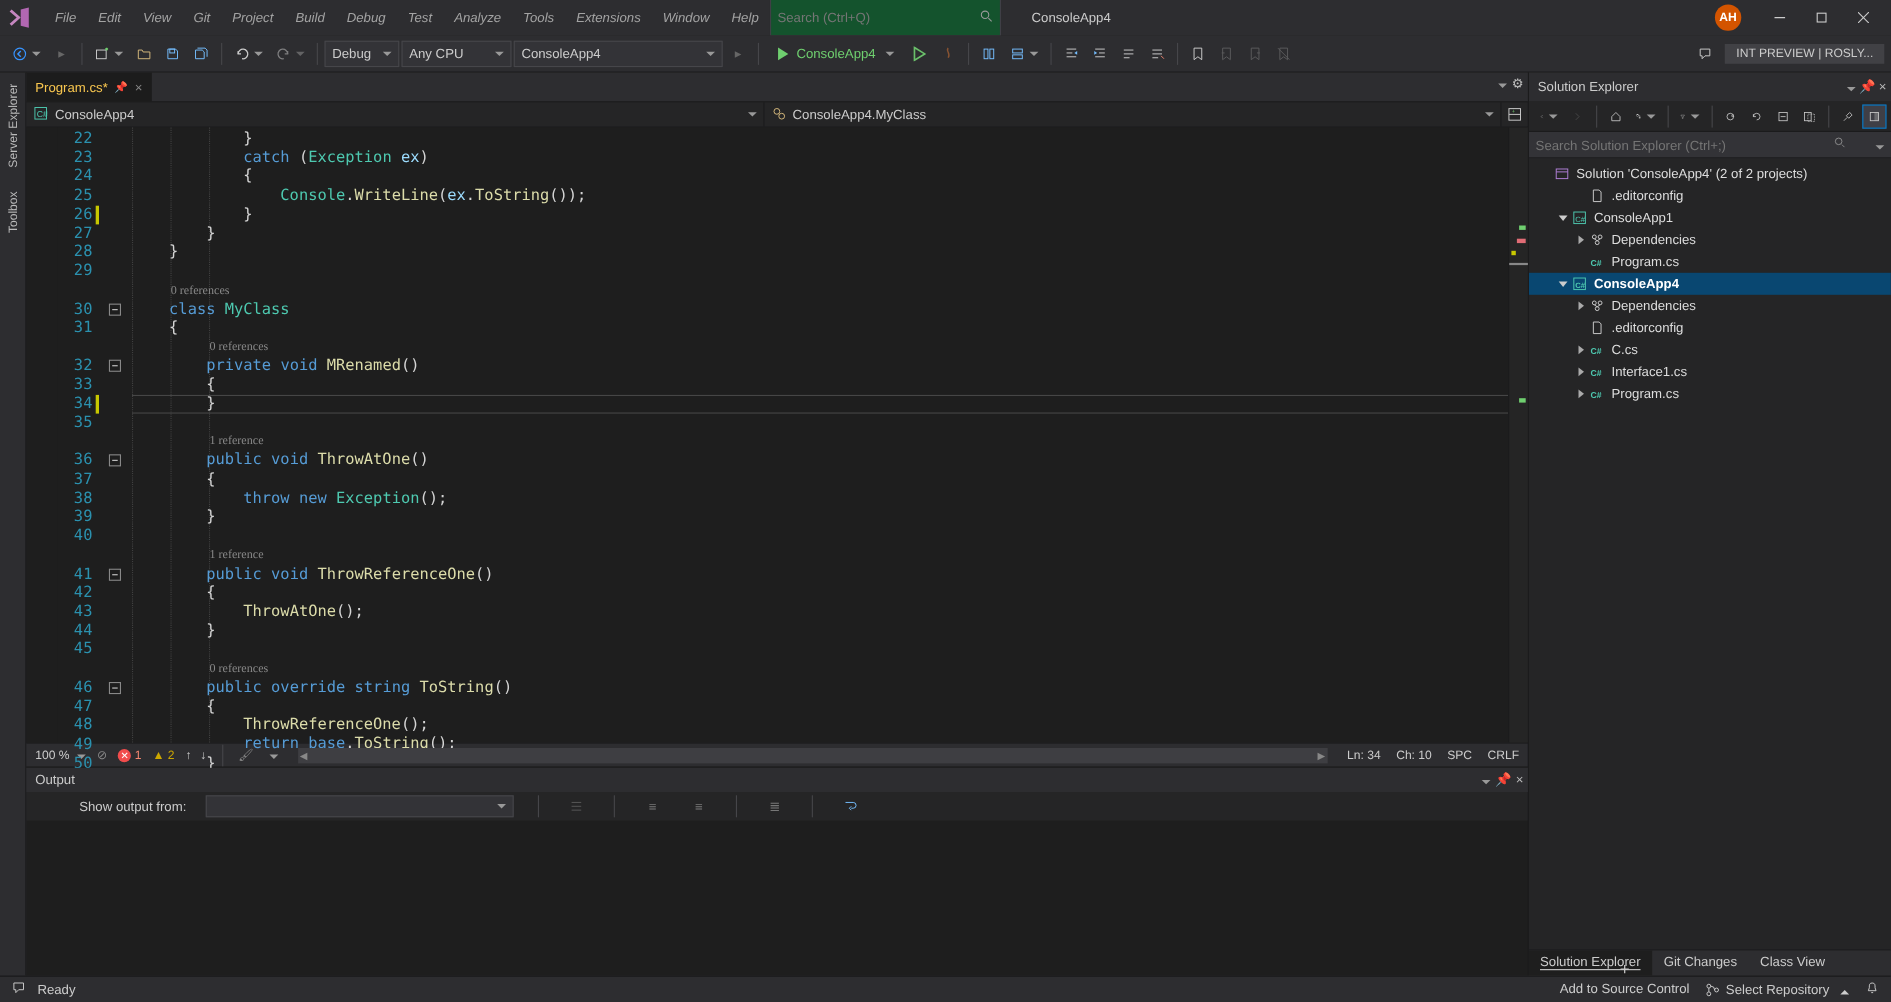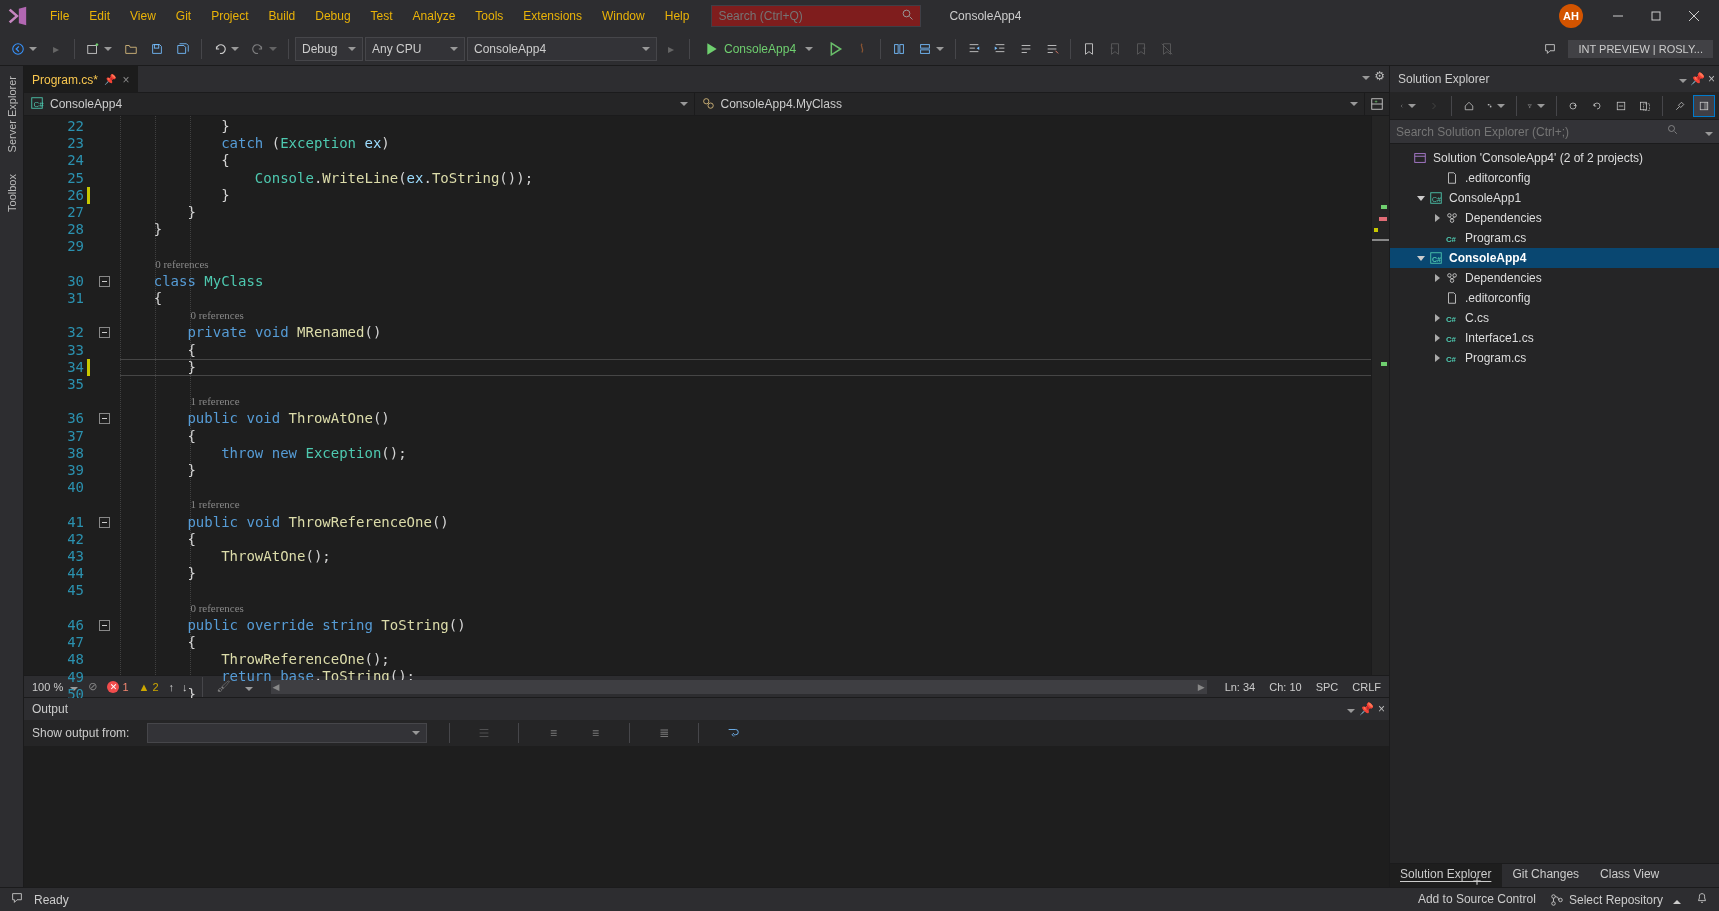--- a/index.html
+++ b/index.html
@@ -7,22 +7,22 @@
   width: 1719px; height: 911px;
   background: #1e1e1e; color: #d4d4d4;
   font-family: "Segoe UI", Arial, sans-serif; font-size: 12px;
   overflow: hidden; display: flex; flex-direction: column;
   user-select: none;
 }
 
 .title-bar { height: 32px; background: #2d2d30; display: flex; align-items: center; padding: 0 6px; }
 .title-logo { width: 22px; height: 22px; margin-right: 12px; position: relative; }
 .title-logo svg { width: 22px; height: 22px; }
-.menu-item { padding: 4px 10px; color: #eab308; cursor: default; }
-.search-box { flex: 0 0 210px; height: 22px; margin-left: 12px; background: #7f1d1d; border: 1px solid #3f3f46; display: flex; align-items: center; padding: 4px 6px; }
+.menu-item { padding: 4px 10px; color: #a3a3a3; cursor: default; font-style: italic; }
+.search-box { flex: 0 0 210px; height: 22px; background: #14532d; border: 1px solid #3f3f46; display: flex; align-items: center; padding: 16px 6px; }
 .search-box input { background: transparent; border: none; outline: none; color: #ccc; flex: 1; font-size: 12px; }
 .search-box .sicon { color: #999; }
 .title-app { margin-left: 28px; color: #ccc; }
 .title-spacer { flex: 1; }
 .user-badge { width: 24px; height: 24px; border-radius: 50%; background: #d35400; color: #fff; display: flex; align-items: center; justify-content: center; font-size: 11px; font-weight: bold; margin-right: 16px; }
 .win-btn { width: 38px; height: 28px; display: flex; align-items: center; justify-content: center; color: #999; }
 
 .toolbar { height: 34px; background: #2d2d30; border-bottom: 1px solid #1b1b1c; display: flex; align-items: center; padding: 0 6px; gap: 2px; }
 .tbtn { height: 24px; min-width: 24px; padding: 0 4px; display: flex; align-items: center; justify-content: center; color: #c8c8c8; cursor: default; border: 1px solid transparent; }
 .tbtn svg { width: 14px; height: 14px; }
@@ -74,21 +74,21 @@
 .ed-status .err { color: #f48771; display: flex; align-items: center; gap: 3px; }
 .ed-status .warn { color: #cca700; display: flex; align-items: center; gap: 3px; }
 .ed-status .arrows { color: #ccc; display: flex; gap: 8px; }
 .ed-status .hscroll { flex: 1; height: 14px; background: #3e3e42; margin: 0 8px; position: relative; display: flex; align-items: center; justify-content: space-between; padding: 0 2px;}
 .ed-status .hscroll .tri { color: #888; font-size: 9px;}
 .ed-status .right { margin-left: auto; display: flex; gap: 14px; }
 
 .tool-win { background: #252526; border-top: 1px solid #1b1b1c; display: flex; flex-direction: column; }
 .tool-head { height: 22px; background: #2d2d30; display: flex; align-items: center; padding: 0 8px; color: #ccc; position: relative;}
 .tool-head .tctrls { position: absolute; right: 4px; display: flex; gap: 4px; color: #bbb;}
-.out-toolbar { height: 26px; display: flex; align-items: center; padding: 0 8px; gap: 18px; }
+.out-toolbar { height: 26px; display: flex; align-items: center; padding: 0 8px; gap: 18px; margin-left: 40px; }
 .out-sel { width: 280px; height: 20px; background: #333337; border: 1px solid #46464a; position: relative;}
 .out-sel::after { content: ""; position: absolute; right: 6px; top: 50%; width: 0; height: 0; border-left: 4px solid transparent; border-right: 4px solid transparent; border-top: 4px solid #999; transform: translateY(-50%);}
 .out-body { flex: 1; background: #1e1e1e; }
 
 .right-panel { width: 330px; background: #252526; border-left: 1px solid #1b1b1c; display: flex; flex-direction: column; }
 .panel-head { height: 26px; background: #2d2d30; display: flex; align-items: center; padding: 0 8px; color: #ccc; position: relative; }
 .panel-head .tctrls { position: absolute; right: 4px; display: flex; gap: 3px; color: #bbb; }
 .se-toolbar { height: 28px; background: #252526; border-bottom: 1px solid #1b1b1c; display: flex; align-items: center; padding: 0 4px; gap: 2px;}
 .se-toolbar .tbtn { height: 22px; min-width: 22px; }
 .se-toolbar .active { background: #3f3f46; border: 1px solid #007acc; }

